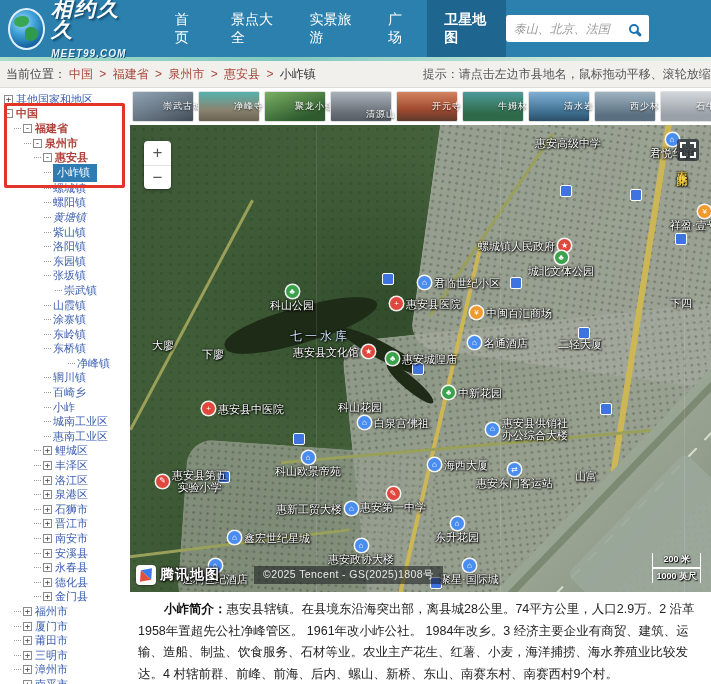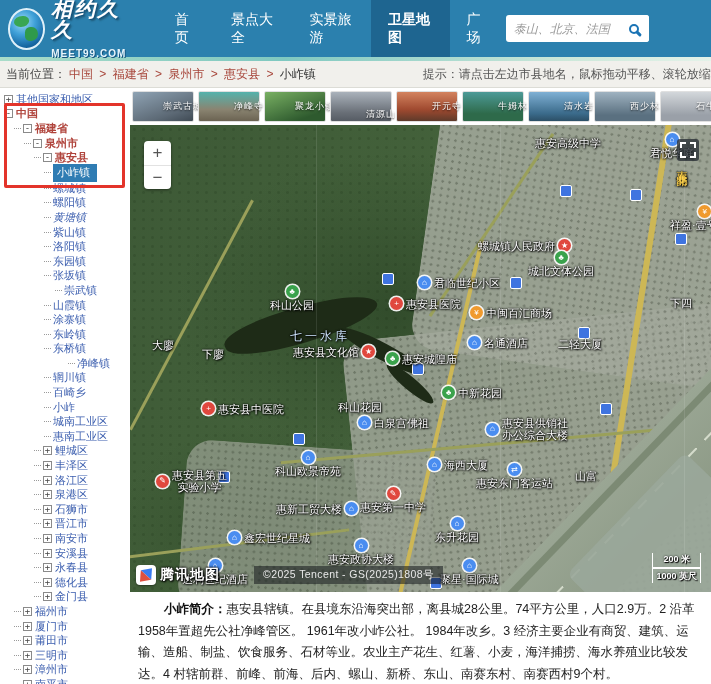--- a/index.html
+++ b/index.html
@@ -14,21 +14,21 @@
   .globe { width:42px; height:42px; border-radius:50%; position:relative; overflow:hidden;
     border:2px solid #dff0f9;
     background:radial-gradient(circle at 38% 32%, #9fdcf7 0%, #3fa0d8 38%, #1565a0 75%, #0d4c80 100%); }
   .globe::before { content:''; position:absolute; left:4px; top:6px; width:15px; height:11px;
     background:#39a654; border-radius:60% 40% 55% 45%; }
   .globe::after { content:''; position:absolute; right:5px; top:17px; width:13px; height:14px;
     background:#2f9a4b; border-radius:45% 55% 60% 40%; }
   .logo-text { margin-left:6px; line-height:1; }
   .logo-line1 { font-size:21px; font-weight:bold; font-style:italic; color:#fff; letter-spacing:2px;
     text-shadow:1px 1px 0 #14537d, 2px 2px 2px rgba(0,0,0,.35); }
-  .logo-line2 { font-size:10px; font-weight:bold; color:#e8f5fc; letter-spacing:1px; margin-top:9px;
+  .logo-line2 { font-size:10px; font-weight:bold; font-style:italic; color:#e8f5fc; letter-spacing:1px; margin-top:9px;
     text-shadow:1px 1px 0 #14537d; }
   .nav { display:flex; align-items:stretch; height:57px; margin-left:26px; }
   .nav-item { display:flex; align-items:center; padding:0 17px; color:#fff; font-size:14px; cursor:pointer; }
   .nav-item.active { background:#1e6590; font-weight:bold; }
   .search { margin-left:auto; margin-right:62px; width:162px; height:27px; background:#fff; border-radius:3px;
     display:flex; align-items:center; overflow:hidden; }
   .search input { flex:1; min-width:0; border:0; outline:0; font-size:12px; font-style:italic; color:#666; padding:0 8px;
     font-family:inherit; }
   .search input::placeholder { color:#999; font-style:italic; }
   .search-btn { width:30px; height:27px; display:flex; align-items:center; justify-content:center; cursor:pointer; background:#fff; border:0; }
@@ -158,22 +158,22 @@
       <div class="globe"></div>
       <div class="logo-text">
         <div class="logo-line1">相约久久</div>
         <div class="logo-line2">MEET99.COM</div>
       </div>
     </div>
     <div class="nav">
         <div class="nav-item">首页</div>
         <div class="nav-item">景点大全</div>
         <div class="nav-item">实景旅游</div>
+        <div class="nav-item">广场</div>
         <div class="nav-item active">卫星地图</div>
-        <div class="nav-item">广场</div>
       </div>
     <div class="search">
       <input type="text" placeholder="泰山、北京、法国" style="">
       <button class="search-btn">
         <span class="lens"></span>
       </button>
     </div>
   </div>
   <div class="teal-strip"></div>
 

